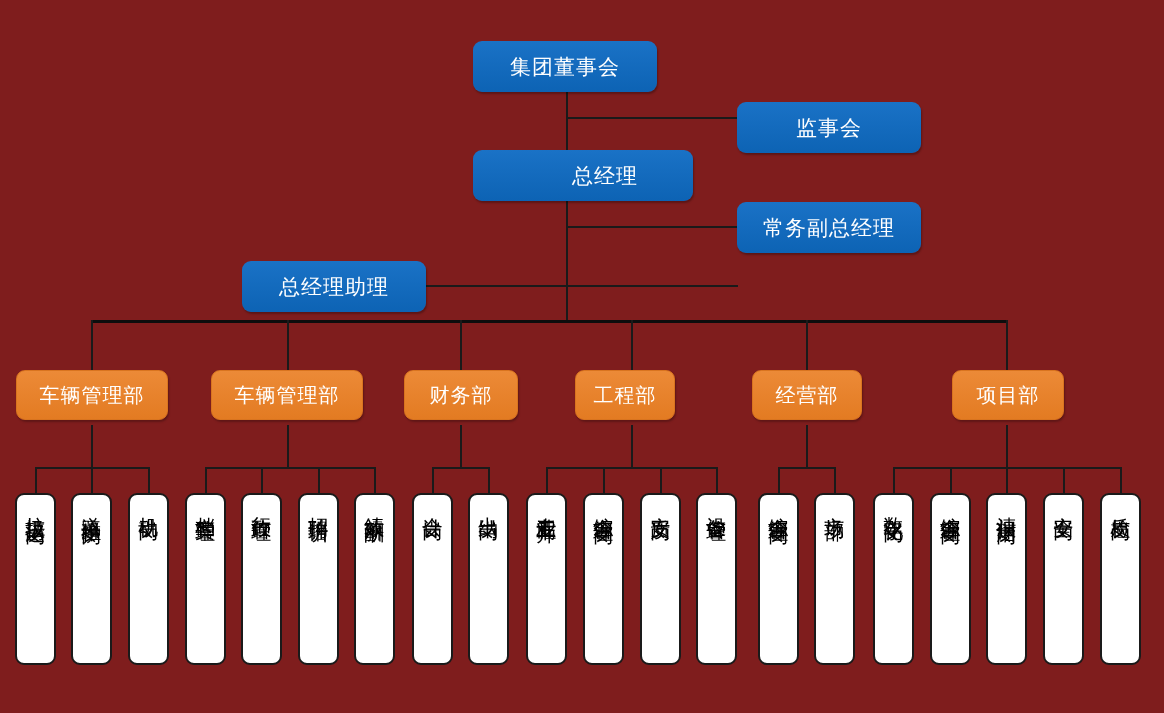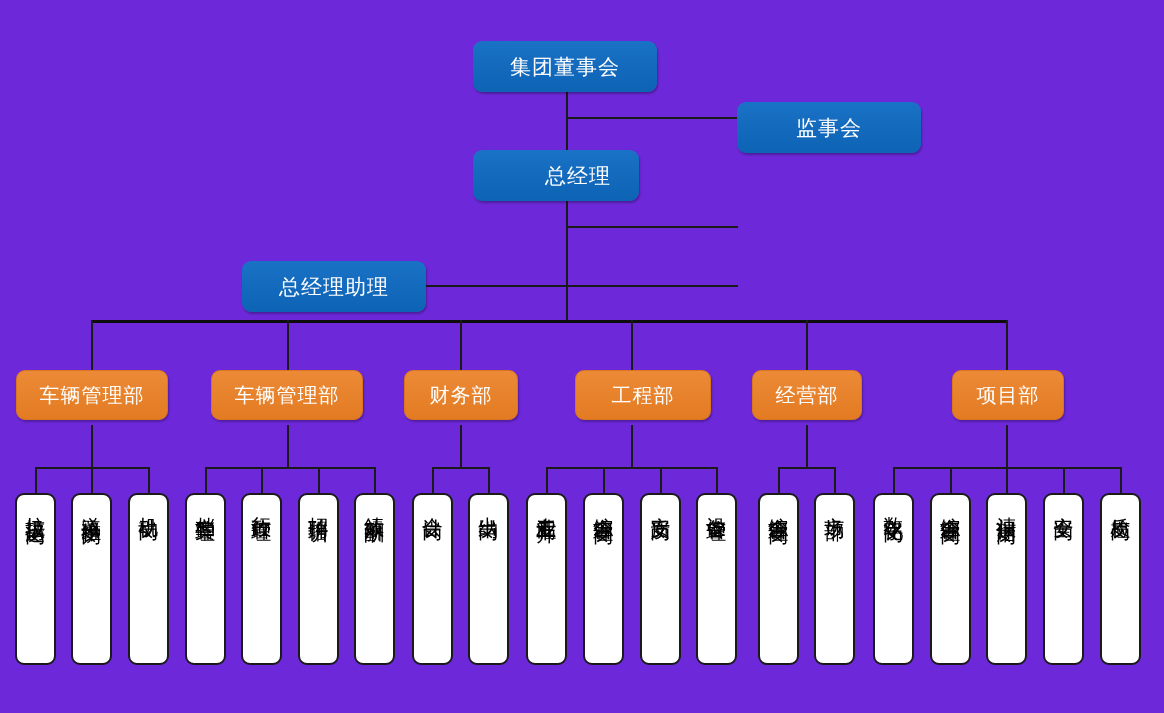--- a/index.html
+++ b/index.html
@@ -1,18 +1,18 @@
 <!DOCTYPE html>
 <html><head>
 <meta charset="utf-8">
 <title>Org Chart</title>
 <style>
   html,body{margin:0;padding:0;background:#ffffff;}
   body{font-family:"Liberation Sans","DejaVu Sans",sans-serif;}
-  #canvas{position:relative;width:1164px;height:713px;background:#6d28d9;overflow:hidden;}
+  #canvas{position:relative;width:1164px;height:713px;background:#7f1d1d;overflow:hidden;}
 
   .node{position:absolute;box-sizing:border-box;display:flex;align-items:center;justify-content:center;}
 
   
   .blue{
     background:#1269bf;
     background:linear-gradient(180deg,#1a72c6 0%,#0d63b4 100%);
     border-radius:9px;
     color:#ffffff;
     font-size:21px;
@@ -120,33 +120,34 @@
   <div class="ln lnv" style="left:893px;top:467px;height:26px;"></div>
   <div class="ln lnv" style="left:950px;top:467px;height:26px;"></div>
   <div class="ln lnv" style="left:1006px;top:467px;height:26px;"></div>
   <div class="ln lnv" style="left:1063px;top:467px;height:26px;"></div>
   <div class="ln lnv" style="left:1120px;top:467px;height:26px;"></div>
 
   <div class="node blue" style="left:473px;top:41px;width:184px;height:51px;">集团董事会</div>
 
   <div class="node blue" style="left:737px;top:93px;width:184px;height:51px;margin-top:9px;">监事会</div>
 
-  <div class="node blue" style="left:473px;top:150px;width:166px;height:51px;padding-left:44px;">总经理</div>
-
+  <div class="node blue" style="left:473px;top:150px;width:220px;height:51px;padding-left:44px;">总经理</div>
+
+  <div class="node blue" style="left:737px;top:202px;width:184px;height:51px;">常务副总经理</div>
 
   <div class="node blue" style="left:242px;top:261px;width:184px;height:51px;">总经理助理</div>
 
 
   <div class="node orange" style="left:16px;top:370px;width:152px;height:50px;">车辆管理部</div>
 
   <div class="node orange" style="left:211px;top:370px;width:152px;height:50px;">车辆管理部</div>
 
   <div class="node orange" style="left:404px;top:370px;width:114px;height:50px;">财务部</div>
 
-  <div class="node orange" style="left:575px;top:370px;width:136px;height:50px;">工程部</div>
+  <div class="node orange" style="left:575px;top:370px;width:100px;height:50px;">工程部</div>
 
   <div class="node orange" style="left:952px;top:370px;width:112px;height:50px;">项目部</div>
 
   <div class="node orange" style="left:752px;top:370px;width:110px;height:50px;">经营部</div>
 
   <div class="node post" style="left:15px;top:493px;width:41px;height:172px;">
     <span class="vtext">垃圾清运岗</span>
   </div>
   <div class="node post" style="left:71px;top:493px;width:41px;height:172px;">
     <span class="vtext">道路维护岗</span>

